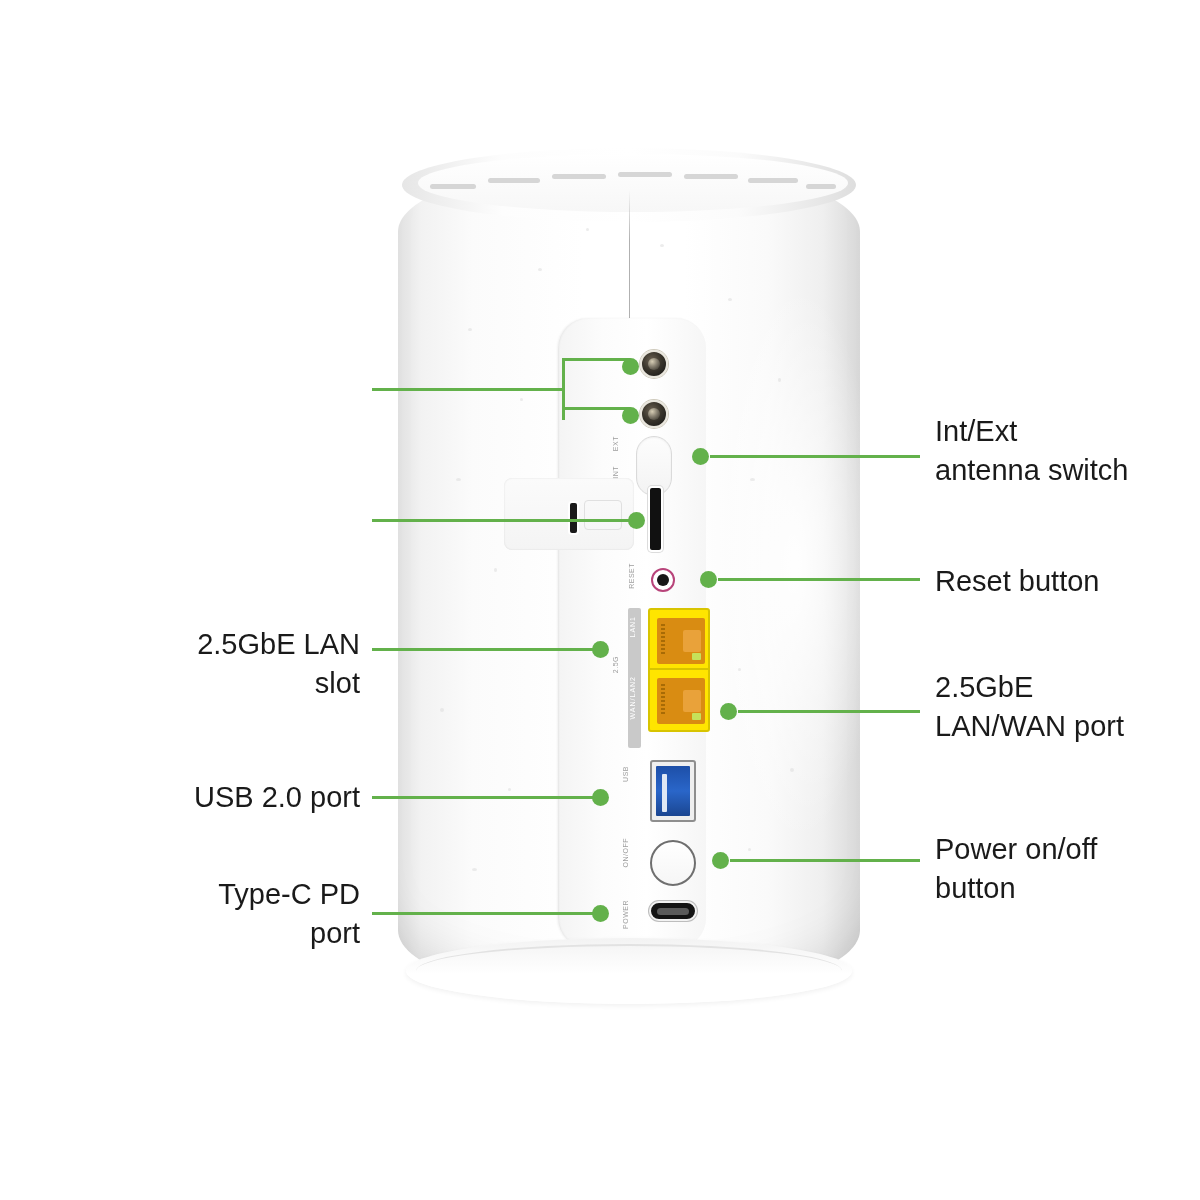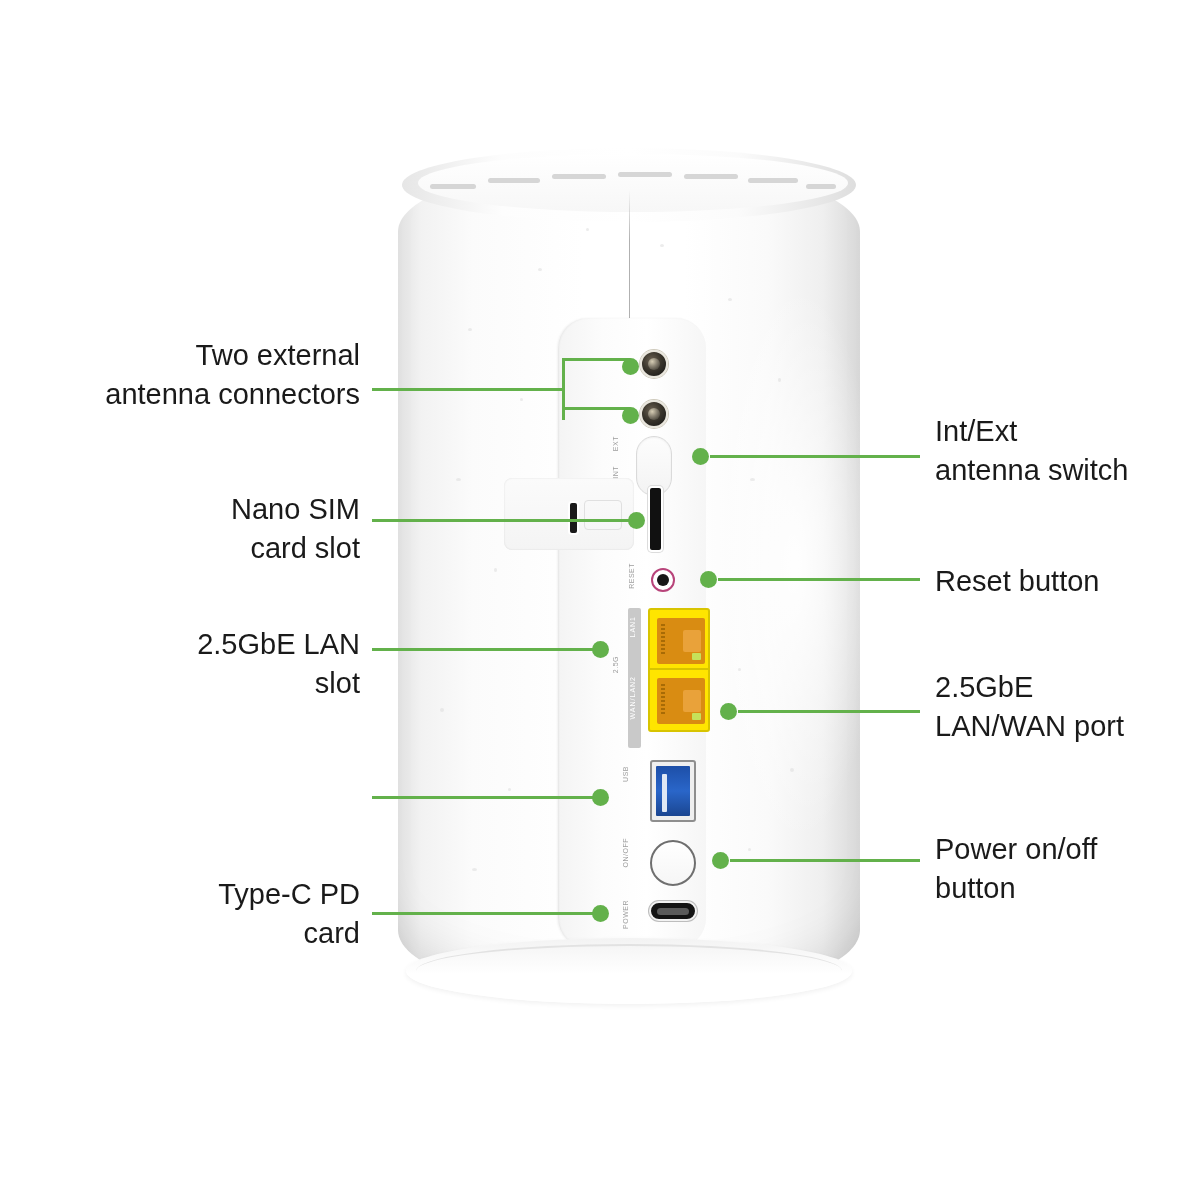--- a/index.html
+++ b/index.html
@@ -462,44 +462,41 @@
     <span class="silk" style="left:224px; top:690px;">ON/OFF</span>
     <div class="power-btn" style="left:252px; top:692px;"></div>
 
     <span class="silk" style="left:224px; top:752px;">POWER</span>
     <div class="usb-c" style="left:251px; top:753px;"></div>
 
     <div class="device-base"></div>
     <div class="base-ring"></div>
   </div>
 
-  <div class="callout left" style="left:30px; top:336px; width:330px;">Two external
-antenna connectors</div>
   <div class="lead" style="left:372px; top:388px; width:192px;"></div>
   <div class="lead-v" style="left:562px; top:358px; height:62px;"></div>
   <div class="lead" style="left:562px; top:358px; width:68px;"></div>
   <div class="lead" style="left:562px; top:407px; width:68px;"></div>
   <div class="dot" style="left:622px; top:358px;"></div>
   <div class="dot" style="left:622px; top:407px;"></div>
 
-  <div class="callout left" style="left:60px; top:490px; width:300px;">Nano SIM
-card slot</div>
   <div class="lead" style="left:372px; top:519px; width:264px;"></div>
   <div class="dot" style="left:628px; top:512px;"></div>
 
   <div class="callout left" style="left:60px; top:625px; width:300px;">2.5GbE LAN
 slot</div>
   <div class="lead" style="left:372px; top:648px; width:226px;"></div>
   <div class="dot" style="left:592px; top:641px;"></div>
 
+  <div class="callout left" style="left:60px; top:778px; width:300px;">USB 2.0 port</div>
   <div class="lead" style="left:372px; top:796px; width:226px;"></div>
   <div class="dot" style="left:592px; top:789px;"></div>
 
   <div class="callout left" style="left:60px; top:875px; width:300px;">Type-C PD
-card</div>
+port</div>
   <div class="lead" style="left:372px; top:912px; width:226px;"></div>
   <div class="dot" style="left:592px; top:905px;"></div>
 
   <div class="callout right" style="left:935px; top:412px; width:280px;">Int/Ext
 antenna switch</div>
   <div class="lead" style="left:710px; top:455px; width:210px;"></div>
   <div class="dot" style="left:692px; top:448px;"></div>
 
   <div class="callout right" style="left:935px; top:562px; width:280px;">Reset button</div>
   <div class="lead" style="left:718px; top:578px; width:202px;"></div>

